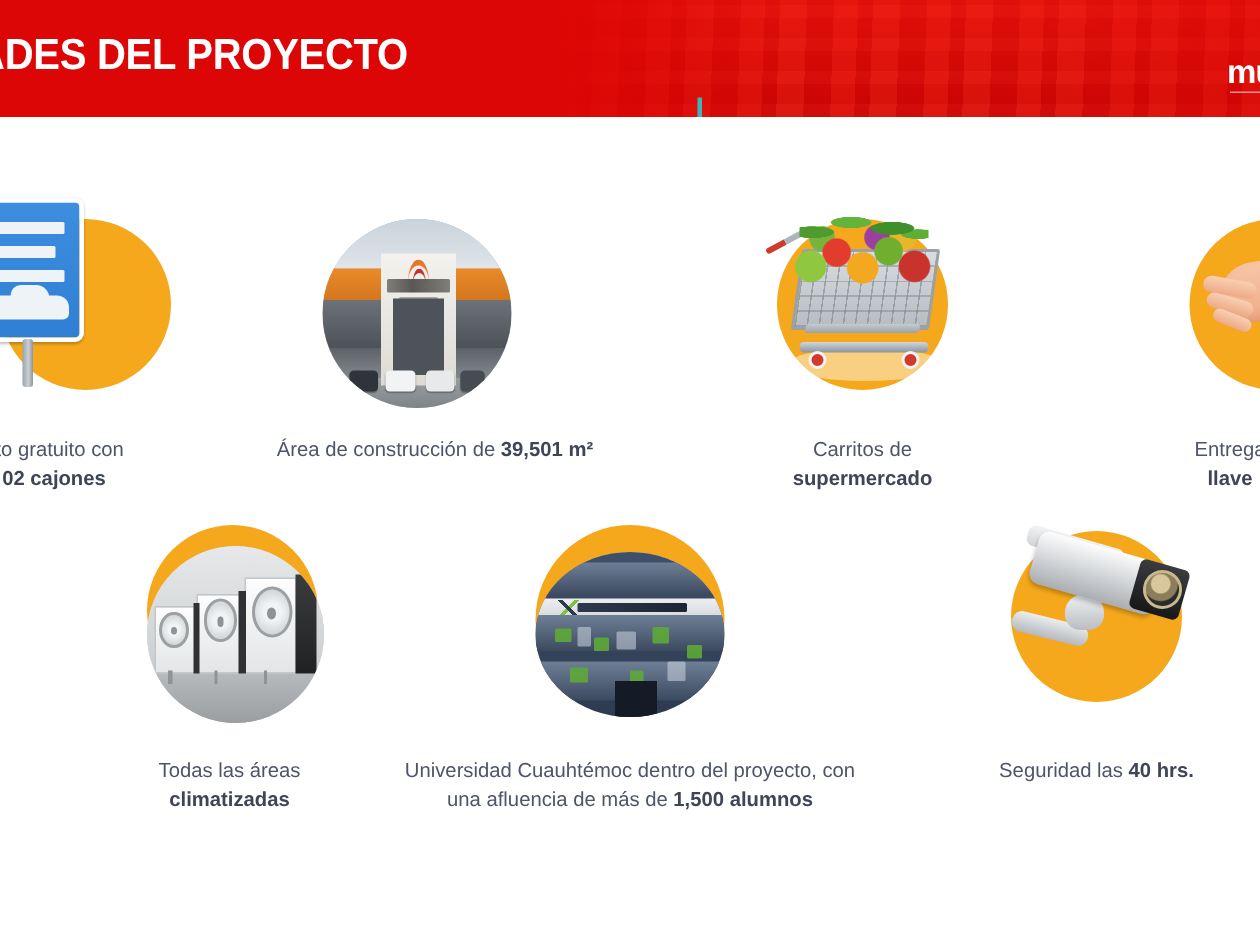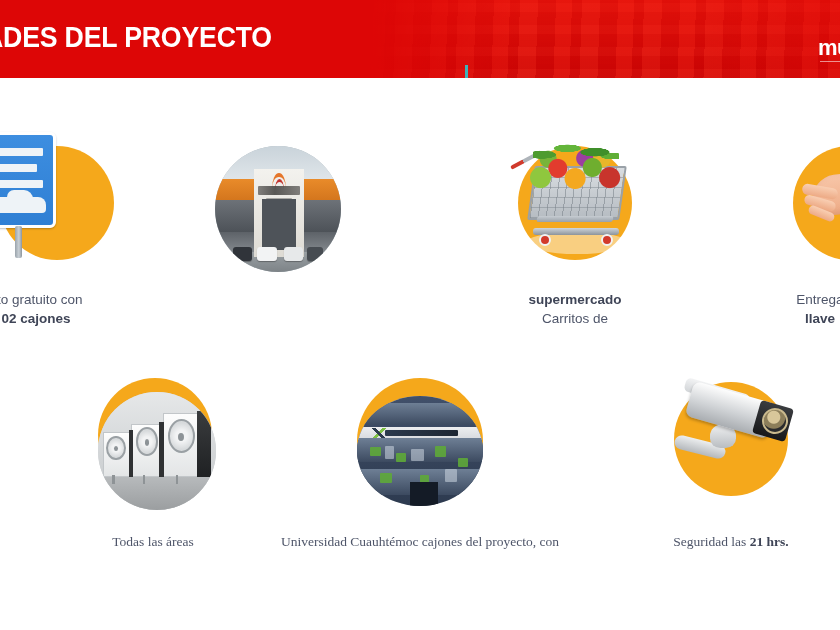--- a/index.html
+++ b/index.html
@@ -56,21 +56,21 @@
 
   
   .caret{
     position:absolute;left:465px;top:65px;width:3px;height:15px;
     background:#3fb3b8;
   }
 
   
   .row{position:absolute;left:0;width:840px;}
   .row-1{top:132px;height:200px;}
-  .row-2{top:374px;height:205px;font-family:Liberation Serif, serif;}
+  .row-2{top:346px;height:205px;}
 
   .item{position:absolute;text-align:center;}
   .media{position:relative;margin:0 auto;}
 
   .circle{
     position:absolute;border-radius:50%;background:#f5a81b;
   }
   .photo{
     position:absolute;border-radius:50%;overflow:hidden;
     background:#cfd3d6;
@@ -365,20 +365,23 @@
               <span class="opening"></span>
             </span>
             <span class="car c1"></span>
             <span class="car c2"></span>
             <span class="car c3"></span>
             <span class="car c4"></span>
           </div>
         </div>
       </div>
       <div class="caption" style="top:158px;">
+        <div>
+          <span>Área de construcción de </span><b>39,501 m²</b>
+        </div>
       </div>
     </div>
 
     <div class="item i3">
       <div class="media">
         <div class="circle"></div>
         <div class="cart">
           <span class="shadow"></span>
           <span class="handle"></span>
           <span class="basket">
@@ -386,22 +389,22 @@
             </span>
           <span class="veg"></span>
           <span class="greens"></span>
           <span class="leg"></span>
           <span class="base"></span>
           <span class="wheel w1"></span>
           <span class="wheel w2"></span>
         </div>
       </div>
       <div class="caption" style="top:158px;">
+        <div>Carritos de</div>
         <div><b>supermercado</b></div>
-        <div>Carritos de</div>
       </div>
     </div>
 
     <div class="item i4">
       <div class="media">
         <div class="circle"></div>
         <div class="keys">
           <span class="palm"></span>
           <span class="f f1"></span>
           <span class="f f2"></span>
@@ -434,20 +437,21 @@
             <span class="fan f2"></span>
             <span class="fan f3"></span>
             <span class="leg" style="left:12%;"></span>
             <span class="leg" style="left:38%;"></span>
             <span class="leg" style="left:66%;"></span>
           </div>
         </div>
       </div>
       <div class="caption" style="top:158px;">
         <div>Todas las áreas</div>
+        <div><b>climatizadas</b></div>
       </div>
     </div>
 
     <div class="item i6">
       <div class="media">
         <div class="circle"></div>
         <div class="photo">
           <div class="uni">
             <span class="floorband fb1"></span>
             <span class="signband"></span>
@@ -462,37 +466,40 @@
             <span class="g g5"></span>
             <span class="g g6"></span>
             <span class="glass q1"></span>
             <span class="glass q2"></span>
             <span class="glass q3"></span>
             <span class="entrance"></span>
           </div>
         </div>
       </div>
       <div class="caption wrap" style="top:158px;left:-40px;width:320px;">
-        <div>Universidad Cuauhtémoc cajones del proyecto, con</div>
+        <div>Universidad Cuauhtémoc dentro del proyecto, con</div>
+        <div>
+          <span>una afluencia de más de </span><b>1,500 alumnos</b>
+        </div>
       </div>
     </div>
 
     <div class="item i7">
       <div class="media">
         <div class="circle"></div>
         <div class="cam">
           <span class="arm"></span>
           <span class="joint"></span>
           <span class="hood"></span>
           <span class="body"></span>
           <span class="lensbox"></span>
           <span class="lens"></span>
         </div>
       </div>
       <div class="caption" style="top:158px;">
         <div>
-          <span>Seguridad las </span><b>21 hrs.</b>
+          <span>Seguridad las </span><b>40 hrs.</b>
         </div>
       </div>
     </div>
   </div>
 
 </div>
 
 </body></html>

